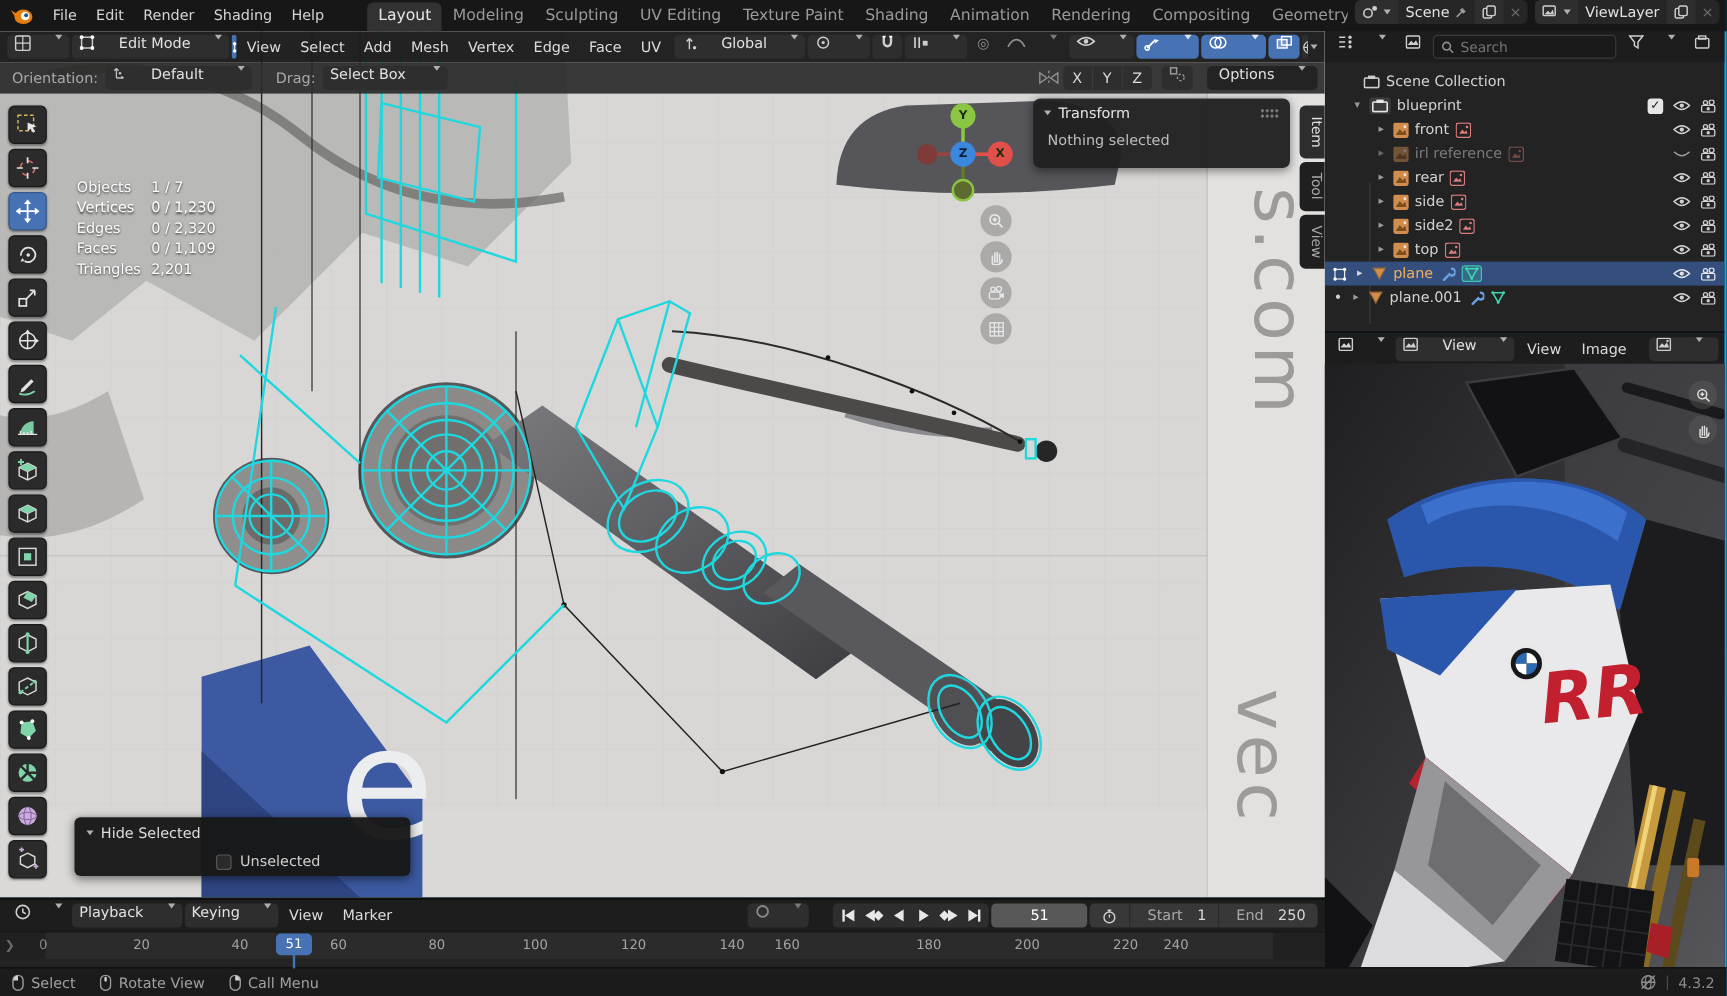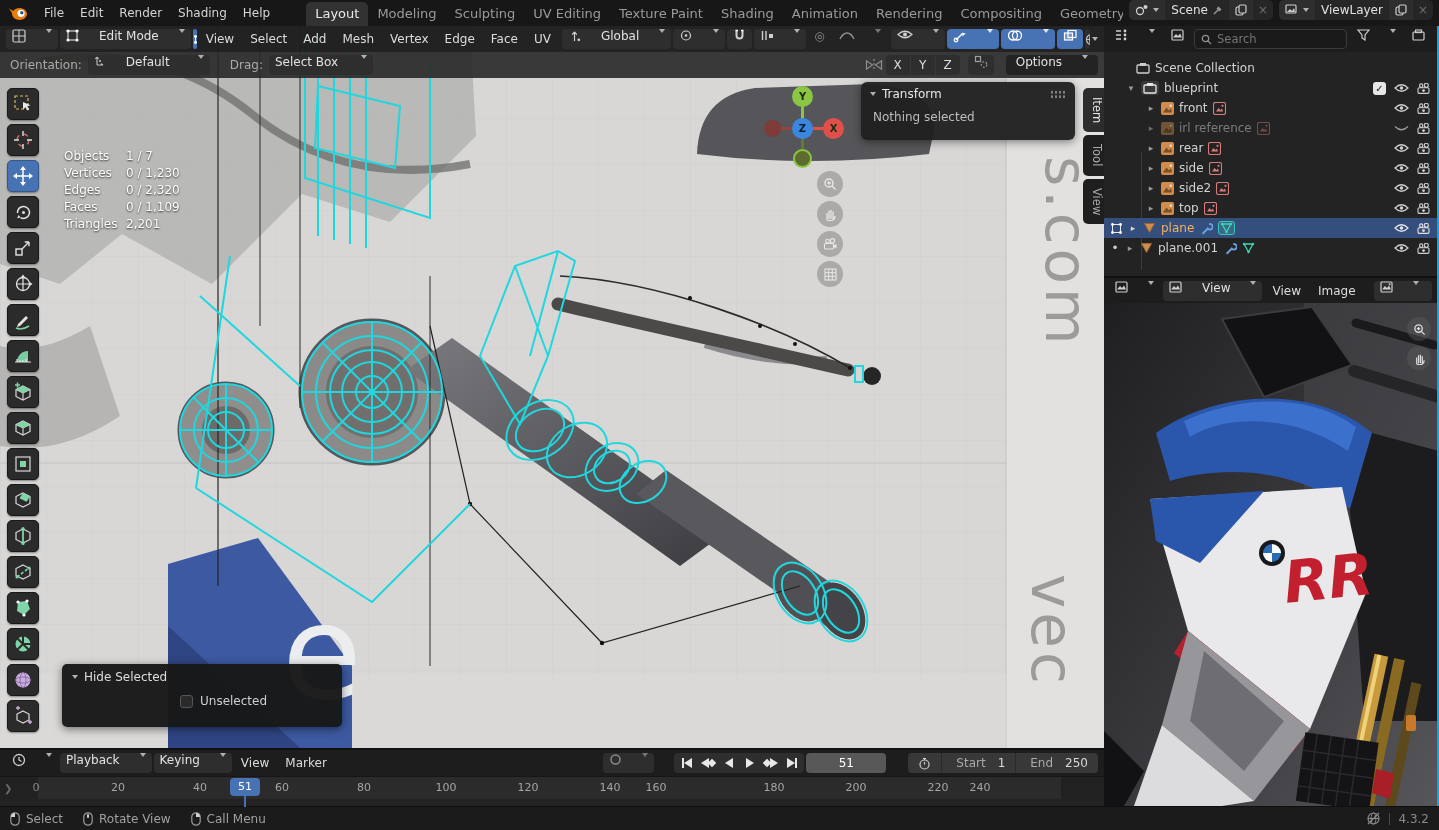--- a/index.html
+++ b/index.html
@@ -65,36 +65,36 @@
   .side-tab.active{background:#2d2d2d;color:#e3e3e3}
 
   
   .gizmo{position:absolute;left:758px;top:58px;width:90px;height:90px;z-index:5}
   .gz-line{position:absolute;z-index:1}
   .gz-ball{position:absolute;border-radius:50%;display:flex;align-items:center;justify-content:center;font-size:10px;font-weight:bold;color:#1d2b10;z-index:2}
   .navbtns{position:absolute;left:817px;top:145px;z-index:5;display:flex;flex-direction:column;gap:4px}
   .nbtn{width:26px;height:26px;border-radius:50%;background:rgba(96,96,96,.38);display:flex;align-items:center;justify-content:center}
 
   
-  .hidepanel{position:absolute;left:62px;top:638px;width:280px;height:63px;background:rgba(24,24,24,.97);border-radius:5px;z-index:8;box-shadow:0 2px 8px rgba(0,0,0,.5)}
+  .hidepanel{position:absolute;left:62px;top:655px;width:280px;height:49px;background:rgba(24,24,24,.97);border-radius:5px;z-index:8;box-shadow:0 2px 8px rgba(0,0,0,.5)}
   .hidepanel .hd{display:flex;align-items:center;gap:6px;padding:6px 10px;color:#dedede}
   .hidepanel .bd{display:flex;align-items:center;gap:7px;padding:4px 0 0 118px;color:#cfcfcf}
   .cbx{width:13px;height:13px;background:#2a2a2a;border:1px solid #565656;border-radius:3px}
 
   
   .timeline{position:absolute;left:0;top:722px;width:1104px;height:58px;background:#1d1d1d;border-top:2px solid #101010}
   .tl-hd{height:26px;display:flex;align-items:center;gap:2px;padding:0 6px;white-space:nowrap}
   .transport{display:flex;align-items:center;background:#2e2e2e;border-radius:4px;height:20px;padding:0 2px;margin-left:18px}
   .pbtn{width:21px;height:18px;display:flex;align-items:center;justify-content:center;color:#e8e8e8}
   .tri-l{width:0;height:0;border-top:5px solid transparent;border-bottom:5px solid transparent;border-right:8px solid #e8e8e8}
   .tri-r{width:0;height:0;border-top:5px solid transparent;border-bottom:5px solid transparent;border-left:8px solid #e8e8e8}
   .bar-v{width:2.5px;height:10px;background:#e8e8e8}
   .kdia{width:6px;height:6px;background:#e8e8e8;transform:rotate(45deg)}
   .framefield{width:80px;height:20px;background:#585858;border-radius:4px;color:#fff;display:flex;align-items:center;justify-content:center;margin-left:auto}
-  .rangepill{display:flex;align-items:center;height:20px;background:#383838;border-radius:4px;margin-left:20px;overflow:hidden}
+  .rangepill{display:flex;align-items:center;height:20px;background:#383838;border-radius:4px;margin-left:0;overflow:hidden}
   .rangepill .cell{display:flex;align-items:center;gap:8px;padding:0 10px;height:20px}
   .rangepill .div{width:1px;height:20px;background:#2a2a2a}
   .tl-ruler{position:relative;height:30px;background:#2b2b2b;border-top:1px solid #161616}
   .tl-ruler .rl{position:absolute;top:4px;width:40px;text-align:center;color:#a5a5a5;font-size:11px}
   .tl-dim{position:absolute;top:0;height:30px;background:rgba(0,0,0,.22)}
   .playhead{position:absolute;left:230px;top:1px;width:30px;height:18px;background:#4772b3;border-radius:4px;color:#fff;text-align:center;line-height:18px;font-size:11px;z-index:3}
   .pstem{position:absolute;left:244px;top:18px;width:2px;height:12px;background:#4772b3;z-index:3}
   .tl-bottom{position:absolute;left:0;bottom:0;width:100%;height:7px;background:#232323}
   .rcaret{position:absolute;left:4px;top:6px;color:#8a8a8a;font-size:10px}
 

